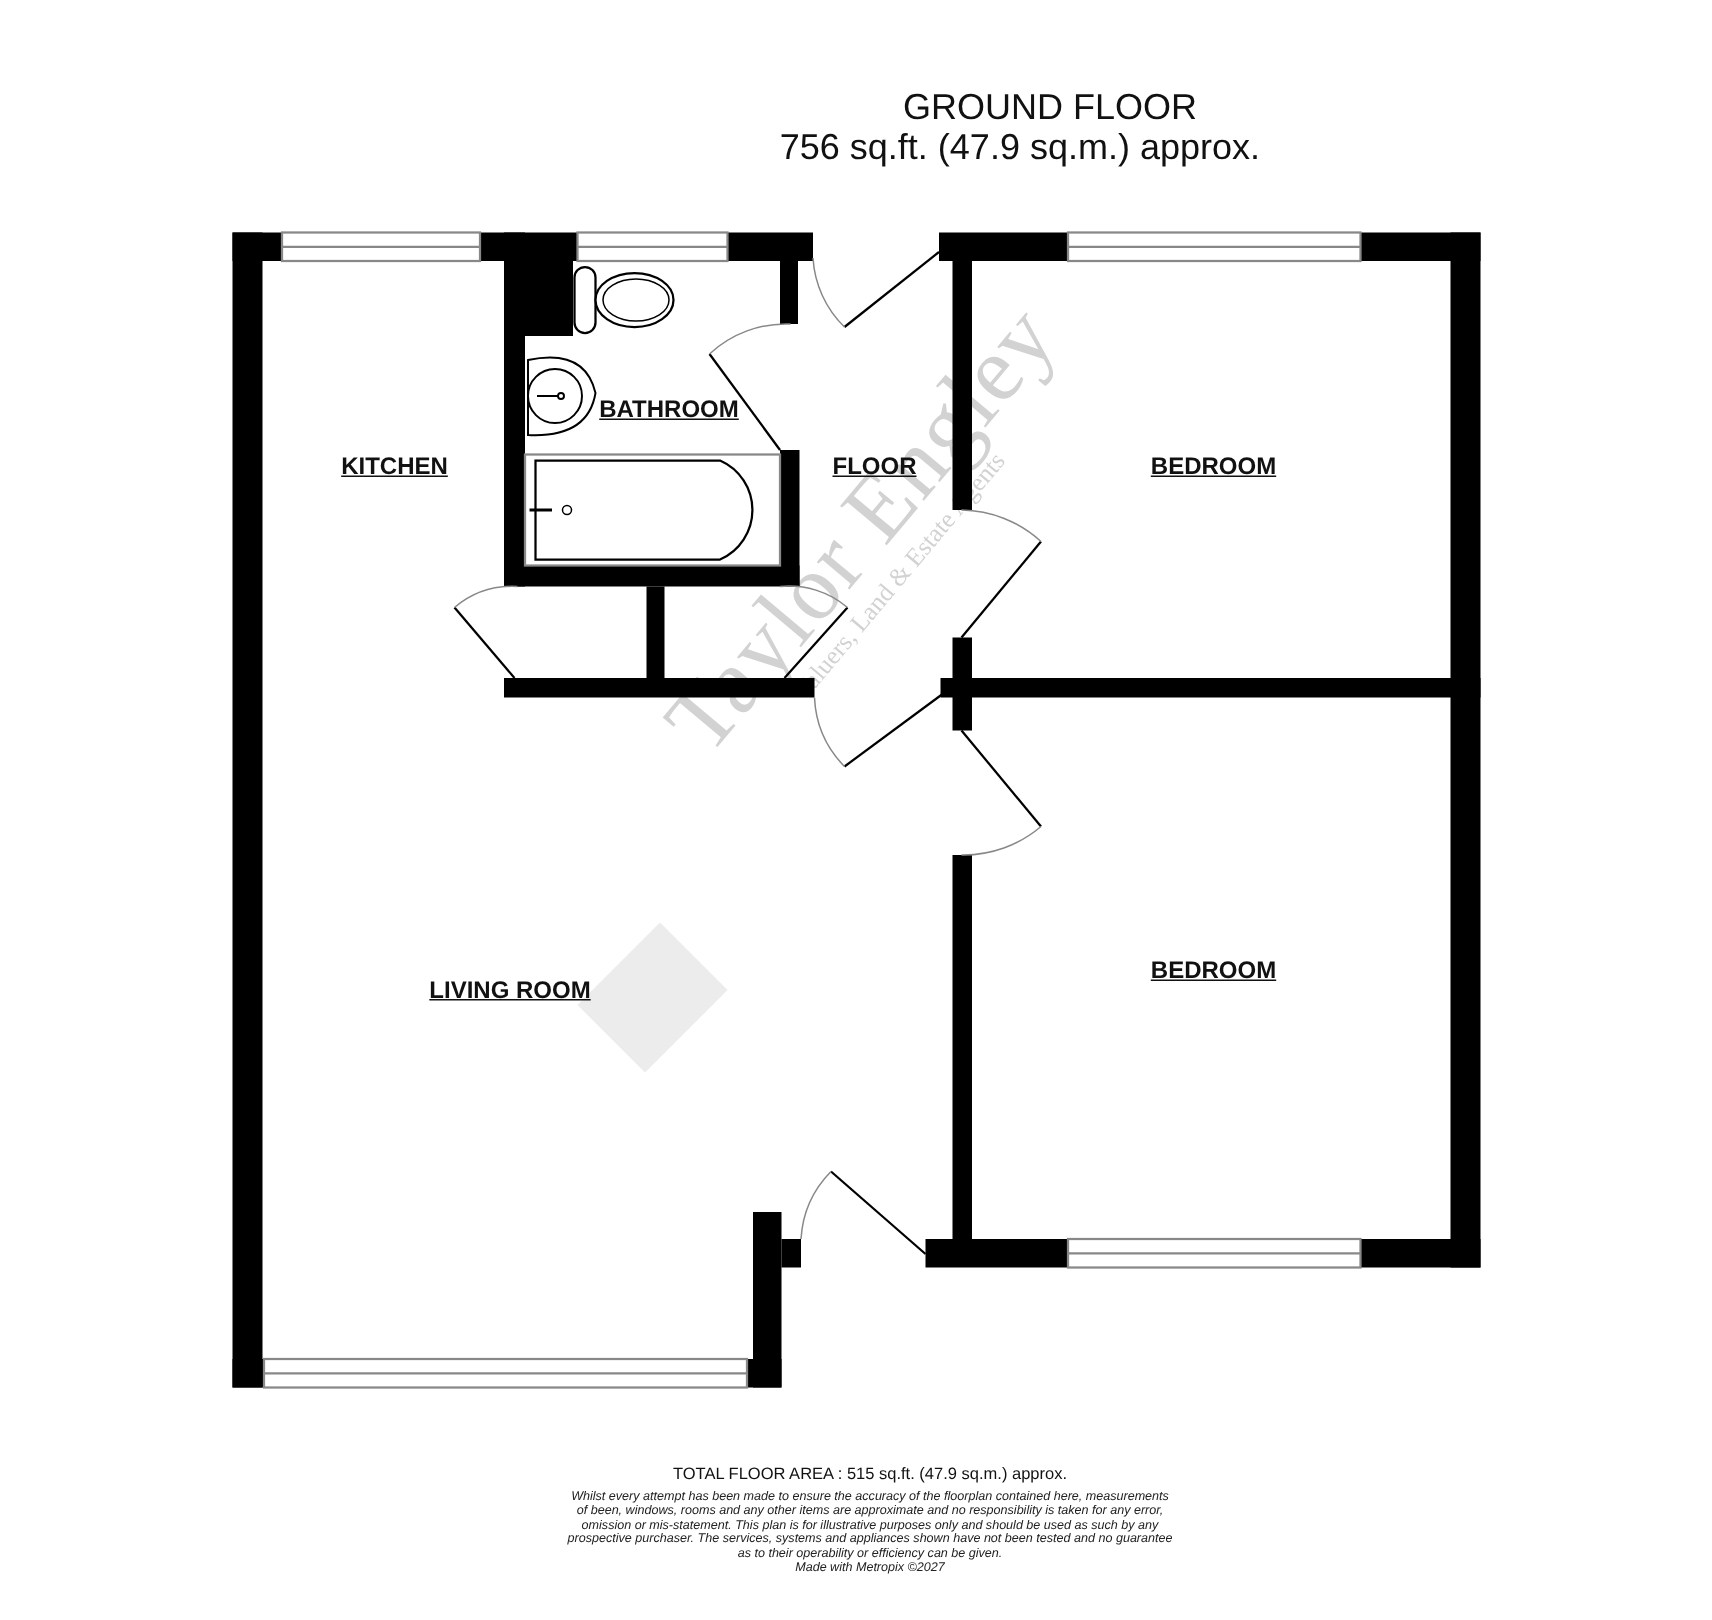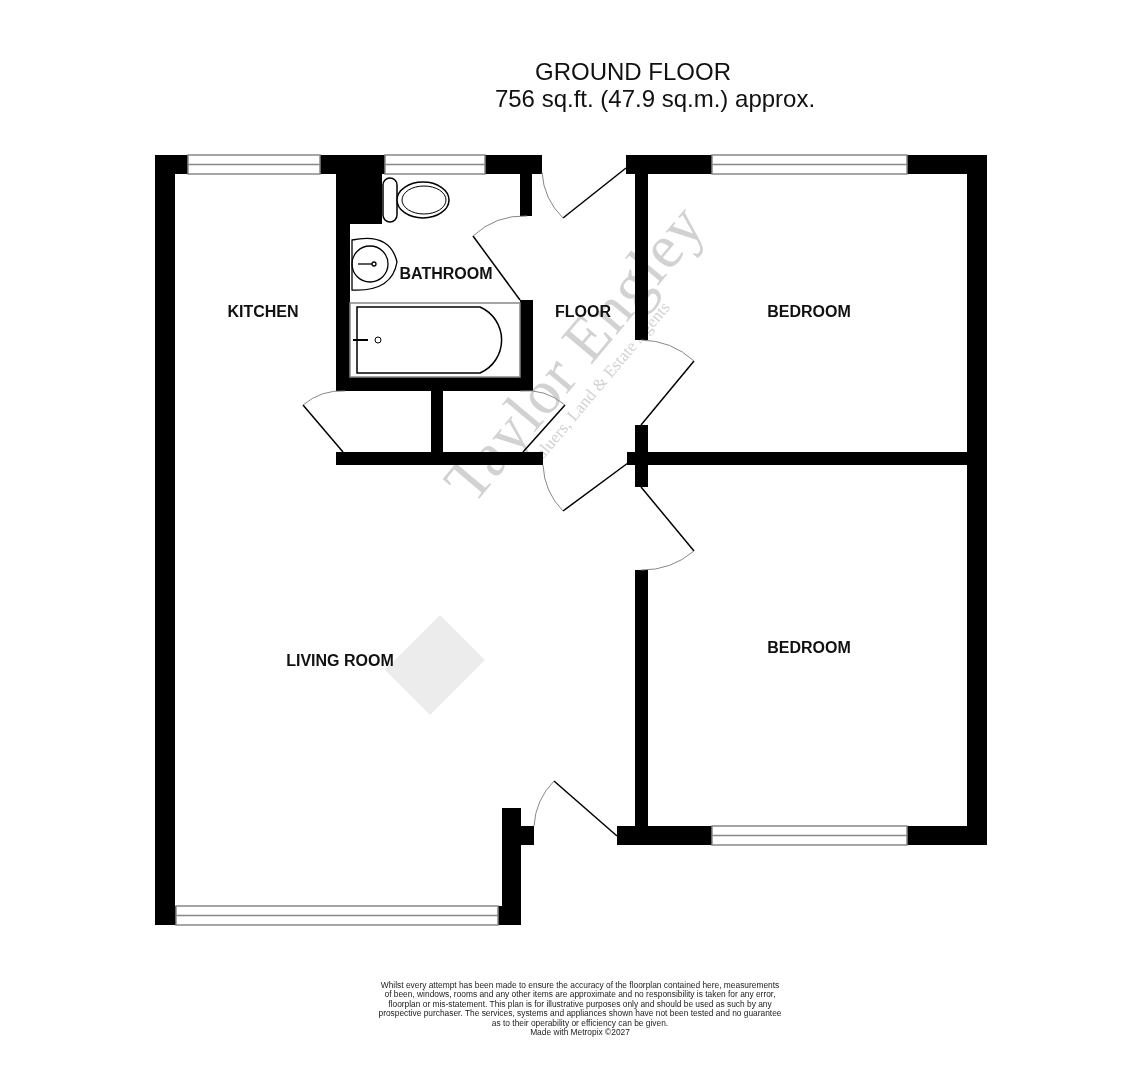--- a/index.html
+++ b/index.html
@@ -1,27 +1,27 @@
 <!DOCTYPE html>
 <html><head>
 <meta charset="utf-8">
 <style>
   html, body { margin:0; padding:0; background:#ffffff; }
   body { width:1141px; height:1080px; position:relative; overflow:hidden;
          font-family:"Liberation Sans", sans-serif; color:#111; }
-  .title { position:absolute; left:470px; width:330px; text-align:center;
+  .title { position:absolute; left:470px; width:330px; text-align:right;
            font-size:24px; line-height:27px; }
   #title-main { top:58px; left:468px; width:330px; }
   #title-area { top:85px; left:470px; width:370px; }
   svg.plan { position:absolute; left:0; top:0; }
   .room-label { position:absolute; font-weight:bold; font-size:16px;
-                white-space:nowrap; transform:translate(-50%,-50%); }
+                white-space:nowrap; transform:translate(-50%,-50%);text-decoration:underline; }
   .footer { position:absolute; left:370px; width:420px; text-align:center; }
   .footer .total { font-size:11px; margin-top:0; }
-  .footer .disc { font-size:8.4px; line-height:9.4px; margin-top:4px; color:#222; }
+  .footer .disc { font-size:8.4px; line-height:9.4px; margin-top:4px; color:#222;font-style:italic; }
   .watermark { position:absolute; left:430px; top:470px; transform:rotate(-50deg);
                transform-origin:left top; color:#d2d2d2;
                font-family:"Liberation Serif", serif; white-space:nowrap; }
   .wm-big { font-size:62px; letter-spacing:1px; }
   .wm-small { font-size:17px; margin-left:70px; margin-top:-6px; }
 </style>
 </head>
 <body>
 
 <div class="title" id="title-main">GROUND FLOOR</div>
@@ -149,21 +149,22 @@
 </svg>
 
 <div class="room-label" style="left:263px; top:312px;">KITCHEN</div>
 <div class="room-label" style="left:446px; top:274px;">BATHROOM</div>
 <div class="room-label" style="left:583px; top:312px;">FLOOR</div>
 <div class="room-label" style="left:809px; top:312px;">BEDROOM</div>
 <div class="room-label" style="left:809px; top:648px;">BEDROOM</div>
 <div class="room-label" style="left:340px; top:661px;">LIVING ROOM</div>
 
 <div class="footer" style="top:977px;">
+  <div class="total">TOTAL FLOOR AREA : 515 sq.ft. (47.9 sq.m.) approx.</div>
   <div class="disc">
     <div>Whilst every attempt has been made to ensure the accuracy of the floorplan contained here, measurements</div>
     <div>of been, windows, rooms and any other items are approximate and no responsibility is taken for any error,</div>
-    <div>floorplan or mis-statement. This plan is for illustrative purposes only and should be used as such by any</div>
+    <div>omission or mis-statement. This plan is for illustrative purposes only and should be used as such by any</div>
     <div>prospective purchaser. The services, systems and appliances shown have not been tested and no guarantee</div>
     <div>as to their operability or efficiency can be given.</div>
     <div>Made with Metropix ©2027</div>
   </div>
 </div>
 
 </body></html>

